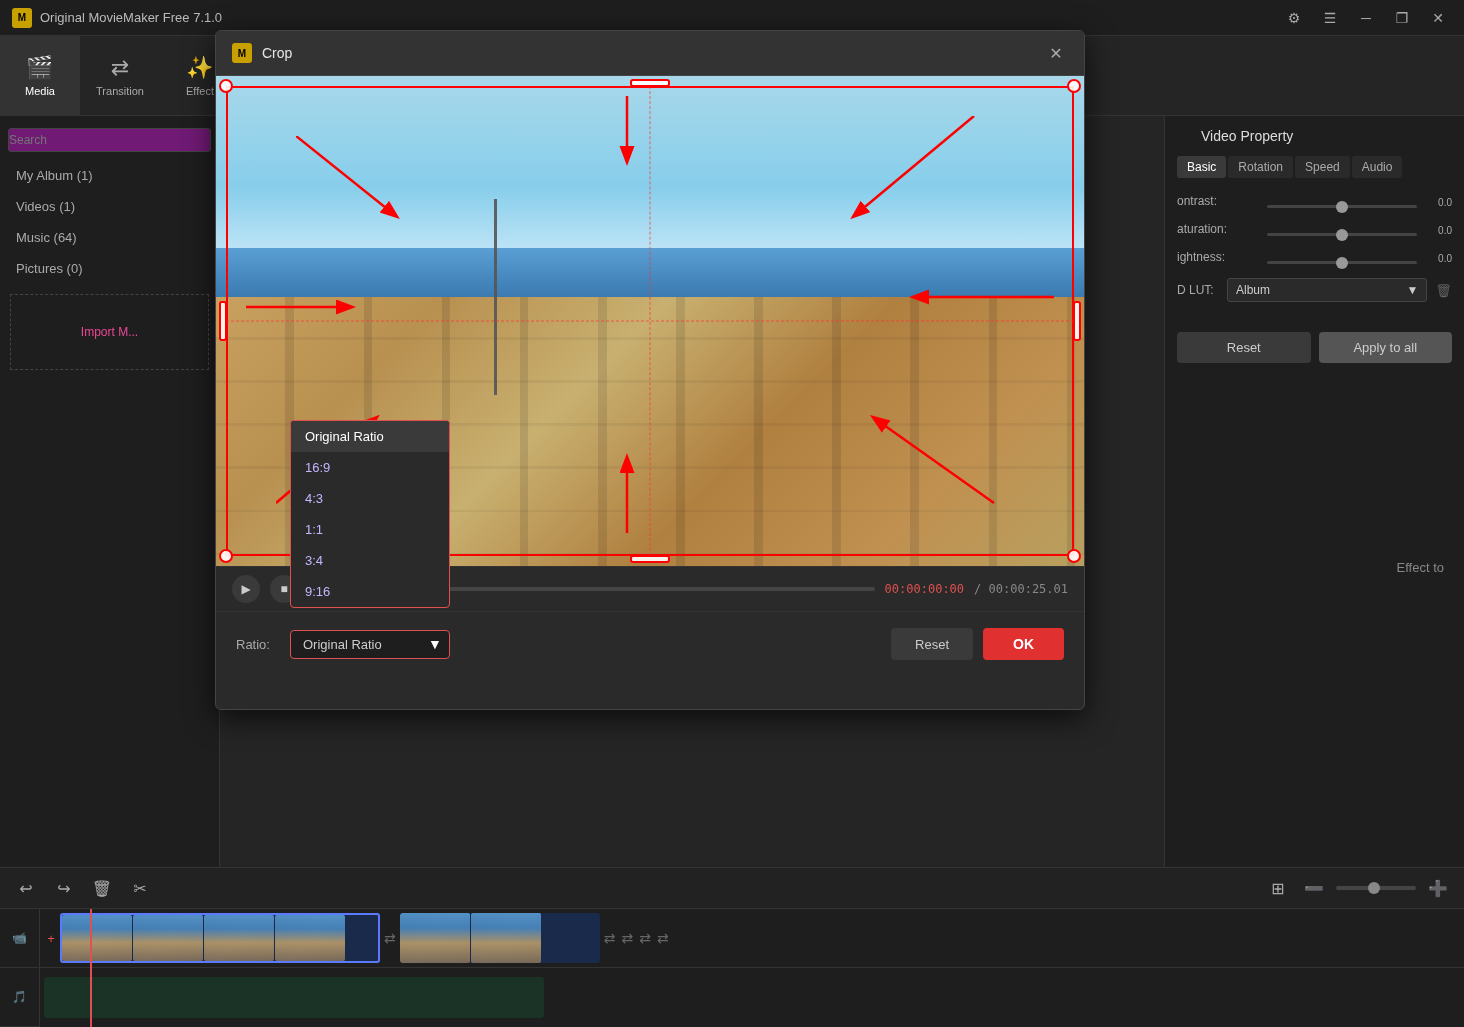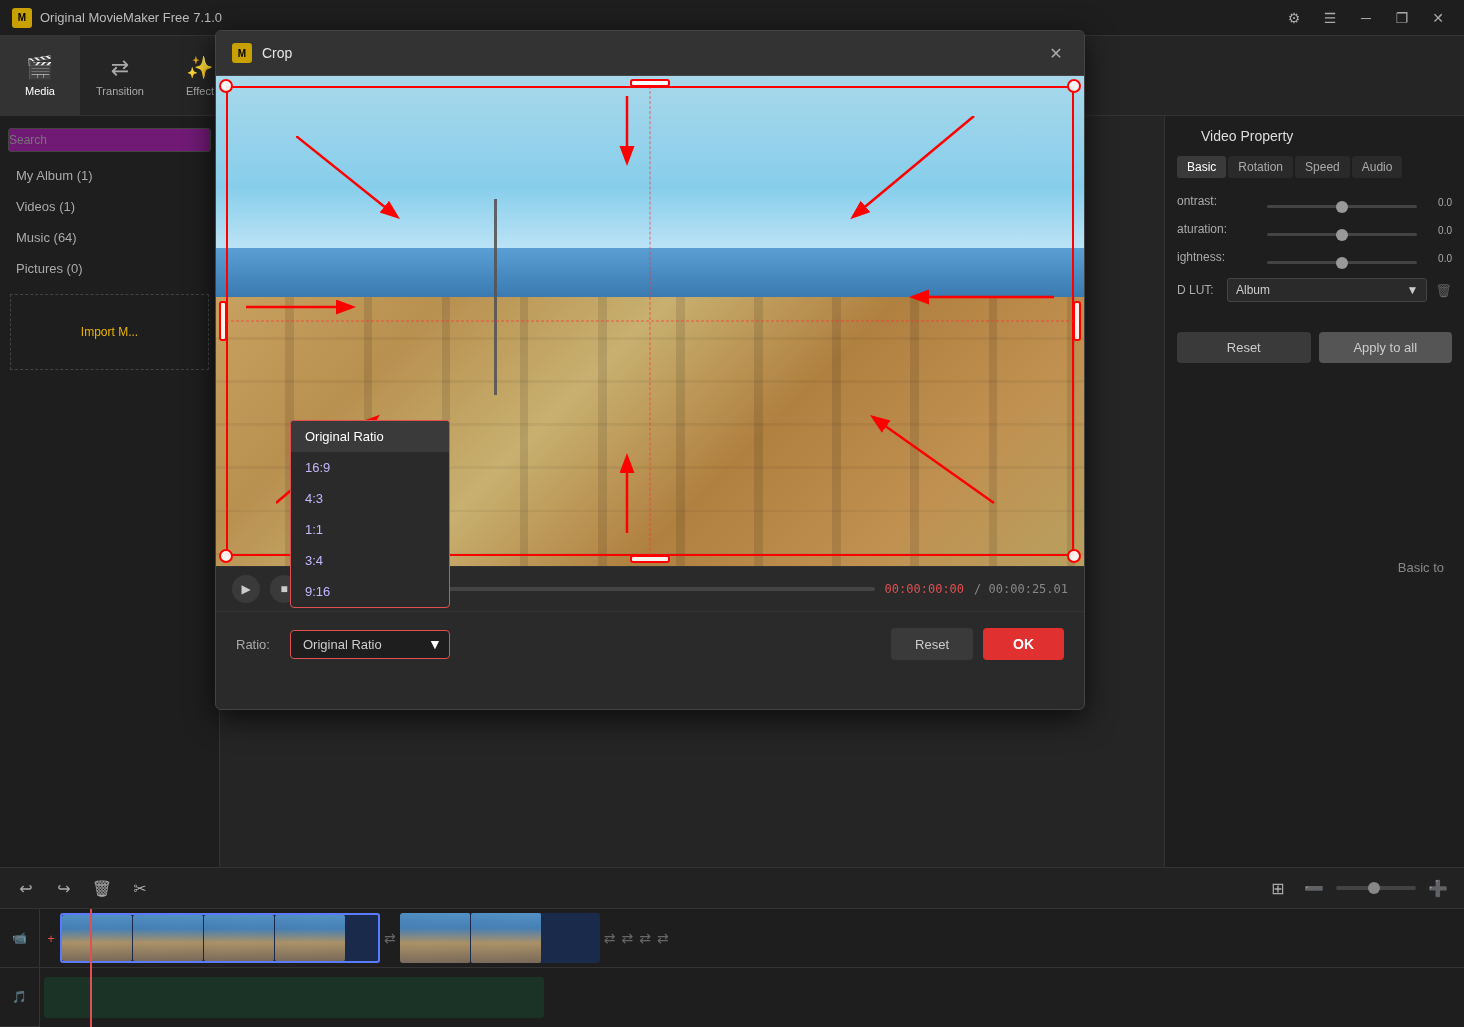--- a/index.html
+++ b/index.html
@@ -653,21 +653,21 @@
     </div>
     <div class="sidebar-item">
       <span>Videos (1)</span>
     </div>
     <div class="sidebar-item">
       <span>Music (64)</span>
     </div>
     <div class="sidebar-item">
       <span>Pictures (0)</span>
     </div>
-    <div style="margin: 10px; padding: 30px 10px; border: 1px dashed #444; text-align: center; color: #eab308; font-size: 12px; cursor: pointer;">
+    <div style="margin: 10px; padding: 30px 10px; border: 1px dashed #444; text-align: center; color: #ec4899; font-size: 12px; cursor: pointer;">
       <span>Import M...</span>
     </div>
   </div>
 
   <div class="content-area">
 
     <div class="preview-center">
     </div>
 
     <div class="right-panel">
@@ -955,13 +955,13 @@
       </div>
     </div>
 
     <div class="crop-actions">
       <button class="btn-crop-reset">Reset</button>
       <button class="btn-crop-ok">OK</button>
     </div>
   </div>
 </div>
 
-<div style="position: absolute; right: 20px; top: 560px; color: #888; font-size: 13px;">Basic to</div>
+<div style="position: absolute; right: 20px; top: 560px; color: #888; font-size: 13px;">Effect to</div>
 
 </body></html>

